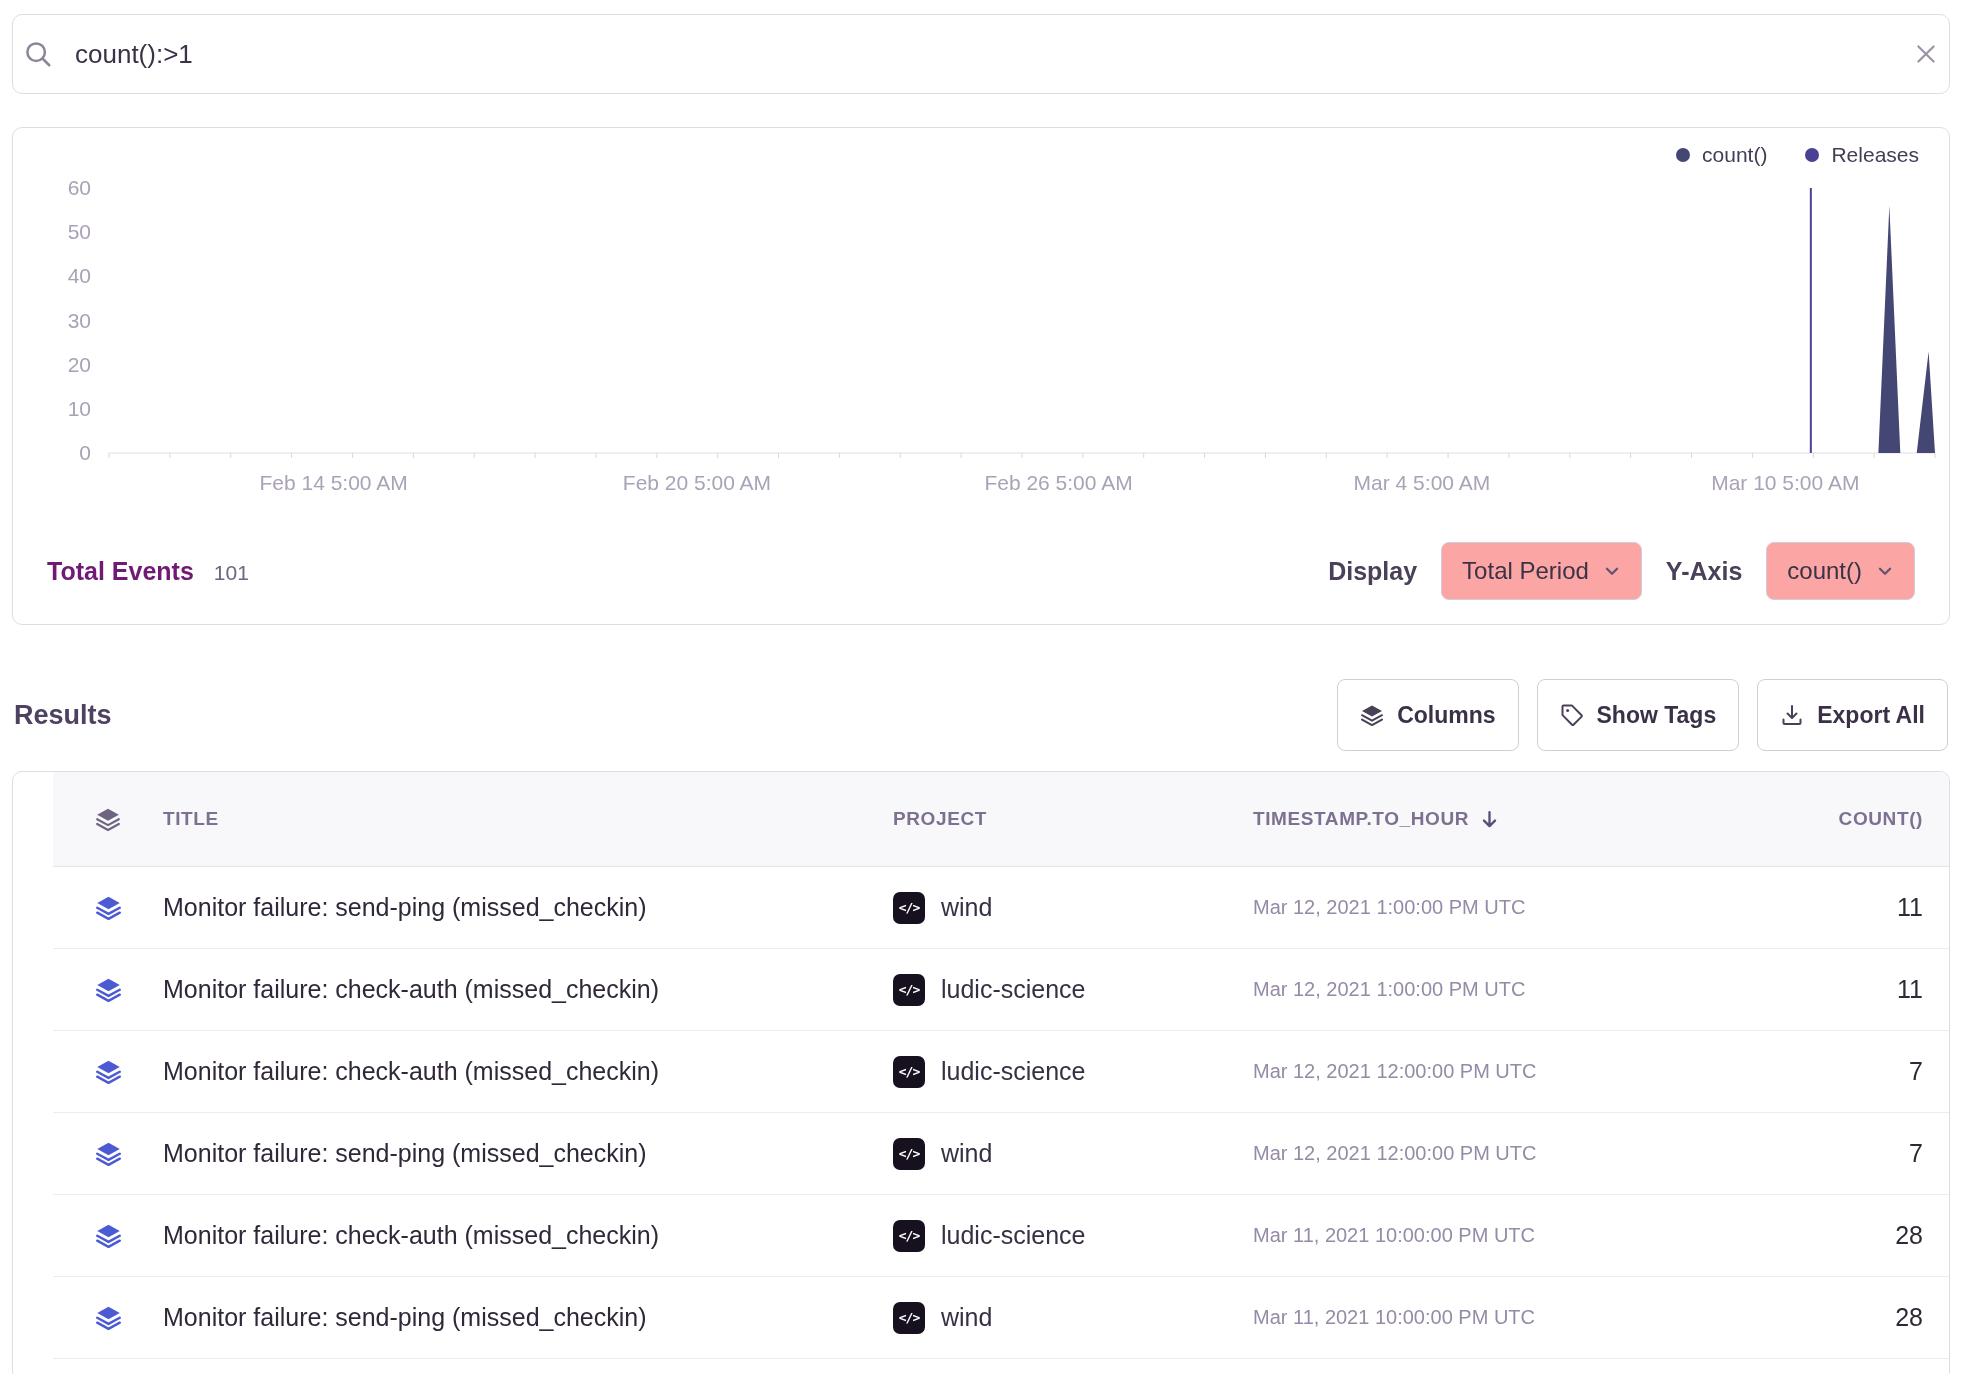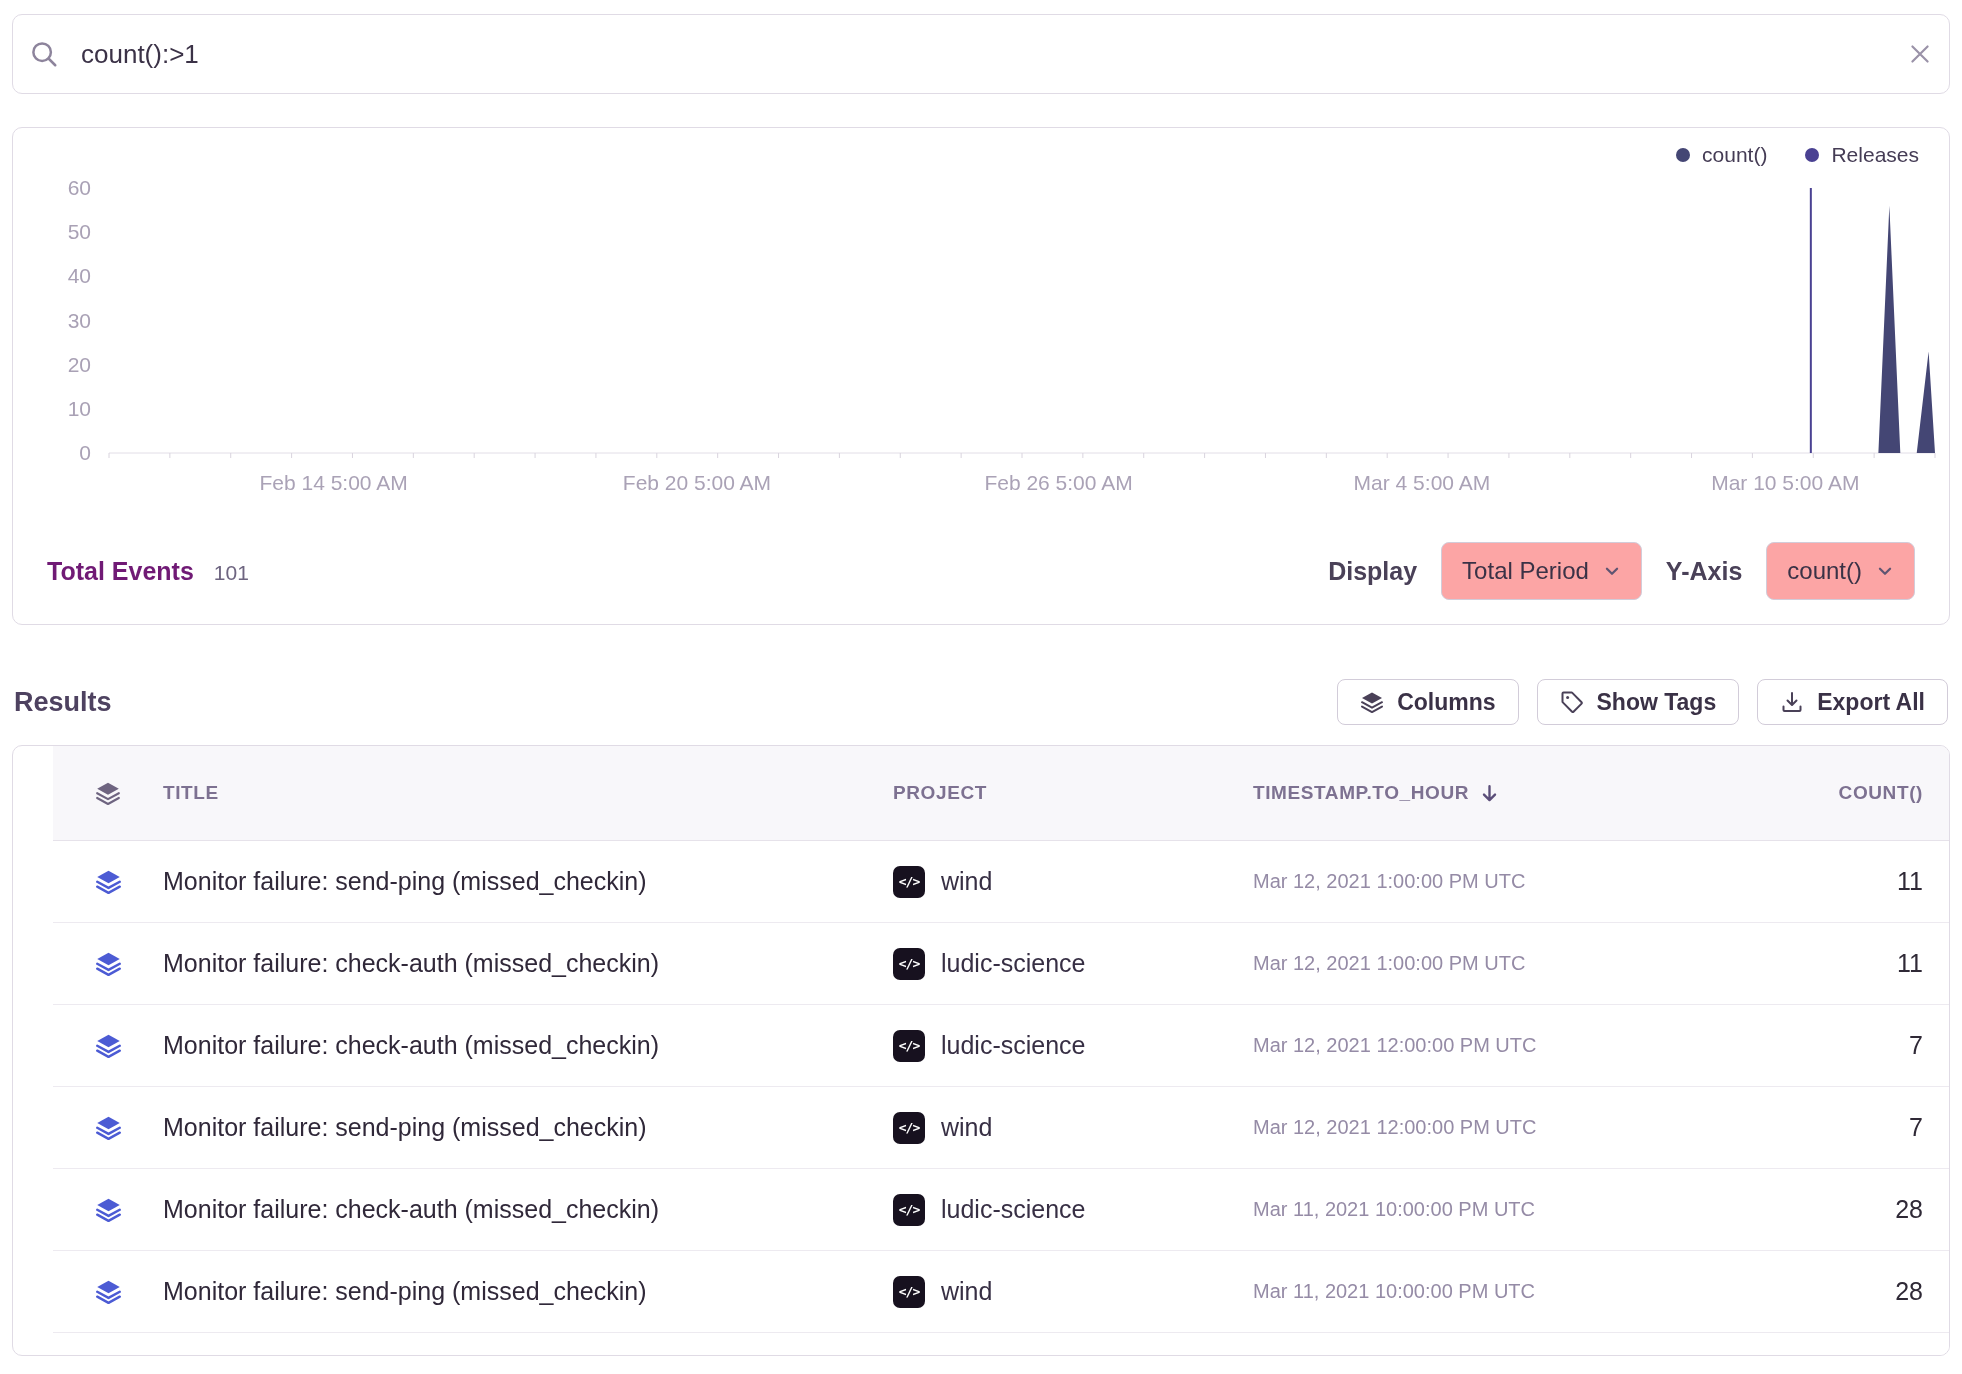--- a/index.html
+++ b/index.html
@@ -8,21 +8,21 @@
     overflow: hidden;
     background: #ffffff;
     font-family: "Liberation Sans", sans-serif;
     color: #372f44;
   }
   .page { padding: 14px 12px 0; }
 
   
   .search-bar {
     display: flex; align-items: center; gap: 22px;
-    height: 80px; padding: 0 16px;
+    height: 80px; padding: 0 10px;
     border: 1px solid #e0dbe5; border-radius: 10px; background: #fff;
   }
   .icon { display: inline-flex; align-items: center; justify-content: center; }
   .search-glyph { color: #8d849c; }
   .query { flex: 1; font-size: 26px; color: #3b3247; }
   .clear { color: #9a92a8; cursor: pointer; }
 
   
   .chart-card {
     margin-top: 33px; border: 1px solid #e0dbe5; border-radius: 10px; background: #fff;
@@ -52,21 +52,21 @@
   }
   .chev { color: #5f5572; display: inline-flex; }
 
   
   .results-bar { display: flex; justify-content: space-between; align-items: center; margin-top: 54px; padding: 0 2px; }
   .results-heading { font-size: 27px; font-weight: 700; color: #4e4260; }
   .result-actions { display: flex; gap: 18px; }
   .action-btn {
     display: inline-flex; align-items: center; gap: 13px;
     background: #fff; border: 1px solid #d2ccd9; border-radius: 8px;
-    height: 46px; padding: 0 22px; font-size: 23px; font-weight: 700;
+    height: 72px; padding: 0 22px; font-size: 23px; font-weight: 700;
     color: #3a3146; font-family: inherit; cursor: pointer;
   }
   .action-btn .icon { color: #4a4158; }
 
   
   .table { margin-top: 20px; border: 1px solid #e0dbe5; border-radius: 10px; background: #fff; overflow: hidden; padding-left: 40px; }
   .thead, .tr { display: grid; grid-template-columns: 110px 730px 360px 530px 1fr; align-items: center; }
   .thead {
     height: 95px; background: #f8f7fa; border-bottom: 1px solid #e6e2ea;
     color: #7d7191; font-size: 19px; font-weight: 700; letter-spacing: 0.6px;

